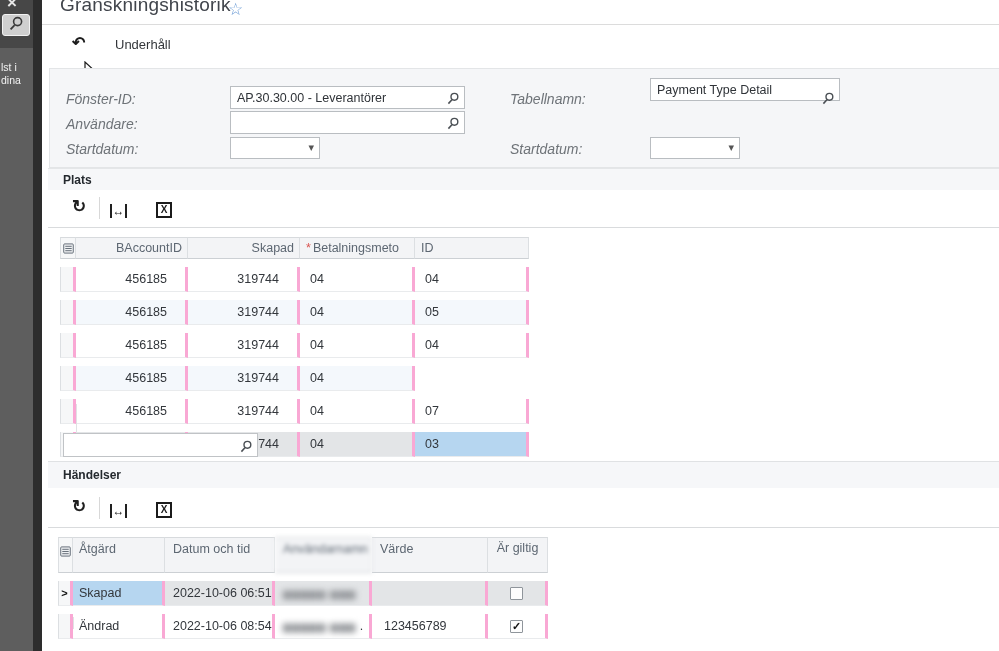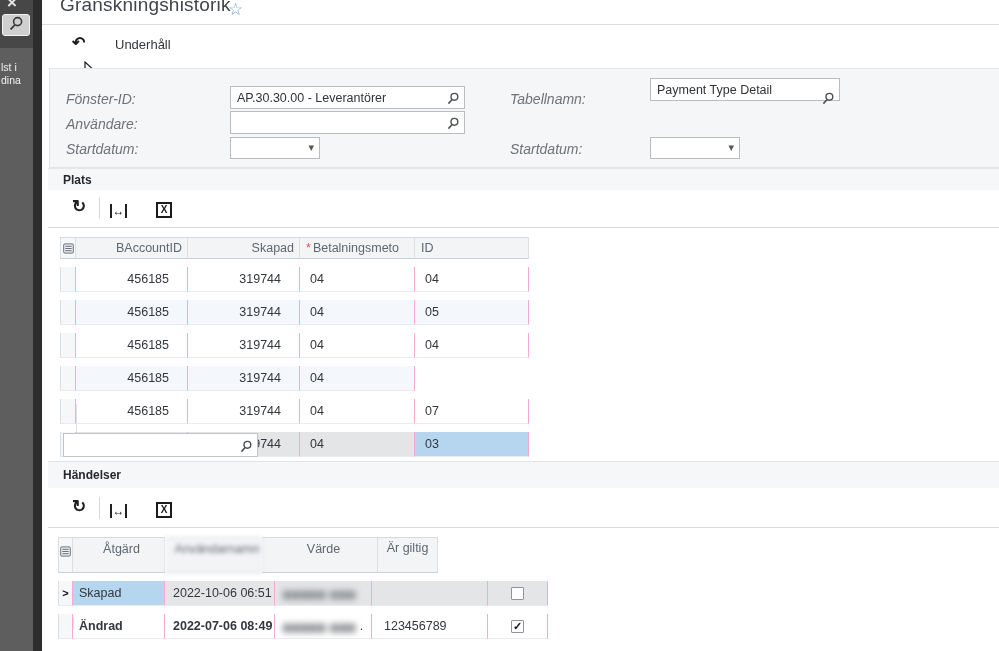--- a/index.html
+++ b/index.html
@@ -40,36 +40,36 @@
   .icon-fit { display:inline-flex; width:17px; height:14px; border-left:2px solid #202020; border-right:2px solid #202020;
     align-items:center; justify-content:center; font-size:12px; font-weight:700; color:#202020; line-height:10px; }
   .icon-excel { display:inline-flex; width:16px; height:16px; border:2px solid #1b1b1b; align-items:center;
     justify-content:center; font-size:10px; font-weight:700; color:#1b1b1b; }
   .tb-border { height:1px; background:#d9dbdd; }
 
   
   .grid { position:absolute; }
   .grow { display:flex;margin-top:8px; }
   .gcell { box-sizing:border-box; font-size:12.5px; color:#33373c; line-height:24px; height:25px;
-    border-right:1px solid #f9a8d4; border-bottom:1px solid #e9ebed; white-space:nowrap; overflow:hidden; background:#fff; }
+    border-right:3px solid #f9a8d4; border-bottom:1px solid #e9ebed; white-space:nowrap; overflow:hidden; background:#fff; }
   .ghead .gcell { background:#f3f4f6; color:#5d6772; border-top:1px solid #d7dadd; border-right:1px solid #dcdfe2;
     border-bottom:1px solid #ccd0d4; height:22px; line-height:21px; font-size:12.5px; }
-  .g2 .ghead .gcell { height:36px; line-height:15px; padding-top:3px;text-align:center; }
+  .g2 .ghead .gcell { height:36px; line-height:15px; padding-top:3px; }
   .rowhead { background:#f5f6f7 !important; border-left:1px solid #d7dadd; text-align:center; }
   .grow .rowhead { background:#f6f7f8 !important; border-left:1px solid #dcdfe2; }
   .alt .gcell { background:#f4f8fc; }
   .selrow .gcell { background:#e3e5e7; }
   .selcell { background:#b6d6f0 !important; }
   .ralign { text-align:right; padding-right:18px; }
   .ralign-h { text-align:right; padding-right:5px; }
   .lalign { padding-left:10px; }
   .lalign-h { padding-left:6px; }
   .req { color:#d9534f; margin-right:2px; }
   .expander { font-weight:700; font-size:11px; color:#111; }
-  .boldcell { font-weight:700; }
+  .boldcell { font-weight:400; }
   .redacted { filter:blur(3px); color:#8f9296; font-size:10px; letter-spacing:1px; }
   .blurhead { filter:blur(2px); }
   .cb { display:inline-block; width:13px; height:13px; border:1px solid #8f959b; background:#fdfdfd; border-radius:1px;
     line-height:11px; font-size:11px; font-weight:700; color:#141414; text-align:center; vertical-align:middle; }
   .centered { text-align:center; }
   .stub-line { position:absolute; width:1px; background:#e0e2e4; }
 
   .search-box { left:63px; top:433px; width:195px; height:24px; border:1px solid #c0c3c6; background:#fff;
     font-size:12.5px; padding:0 24px 0 6px; color:#2f3338; font-family:"Liberation Sans",sans-serif; }
   .divider { background:#e0e2e4; height:1px; }
@@ -235,36 +235,37 @@
   <div class="grow ghead">
     <div class="gcell rowhead" style="width:15px;">
       <svg width="11" height="11" viewBox="0 0 12 12" style="margin-top:5px;">
           <rect x="0.8" y="1" width="10.4" height="10" rx="1" fill="#eef0f2" stroke="#5b6570"></rect>
           <line x1="2.5" y1="3.6" x2="9.5" y2="3.6" stroke="#5b6570"></line>
           <line x1="2.5" y1="6" x2="9.5" y2="6" stroke="#5b6570"></line>
           <line x1="2.5" y1="8.4" x2="9.5" y2="8.4" stroke="#5b6570"></line>
         </svg>
     </div>
     <div class="gcell lalign-h" style="width:92px; padding-top:4px;">Åtgärd</div>
+    <div class="gcell" style="width:110px; padding:4px 0 0 8px;">Datum och tid</div>
     <div class="gcell blurhead" style="width:97px; padding:4px 0 0 8px;">Användarnamn</div>
     <div class="gcell" style="width:116px; padding:4px 0 0 8px;">Värde</div>
     <div class="gcell centered" style="width:60px; padding-top:3px; white-space:normal;">Är giltig</div>
   </div>
 
   <div class="grow selrow">
     <div class="gcell rowhead expander" style="width:15px;">&gt;</div>
     <div class="gcell selcell" style="width:92px; padding-left:6px;">Skapad</div>
     <div class="gcell" style="width:110px; padding-left:8px;">2022-10-06 06:51</div>
     <div class="gcell" style="width:97px; padding-left:8px;"><span class="redacted">▆▆▆▆▆ ▆▆▆</span></div>
     <div class="gcell" style="width:116px; padding-left:12px;"></div>
     <div class="gcell centered" style="width:60px;"><span class="cb"></span></div>
   </div>
 
   <div class="grow">
     <div class="gcell rowhead" style="width:15px;"></div>
     <div class="gcell boldcell" style="width:92px; padding-left:6px;">Ändrad</div>
-    <div class="gcell boldcell" style="width:110px; padding-left:8px;">2022-07-06 08:49</div>
+    <div class="gcell boldcell" style="width:110px; padding-left:8px;">2022-10-06 08:54</div>
     <div class="gcell" style="width:97px; padding-left:8px;"><span class="redacted">▆▆▆▆▆ ▆▆▆</span> <span>.</span></div>
     <div class="gcell" style="width:116px; padding-left:12px;">123456789</div>
     <div class="gcell centered" style="width:60px;"><span class="cb">✓</span></div>
   </div>
 </div>
 <div class="stub-line" style="left:73px; top:617px; height:12px;"></div>
 
 </body></html>

